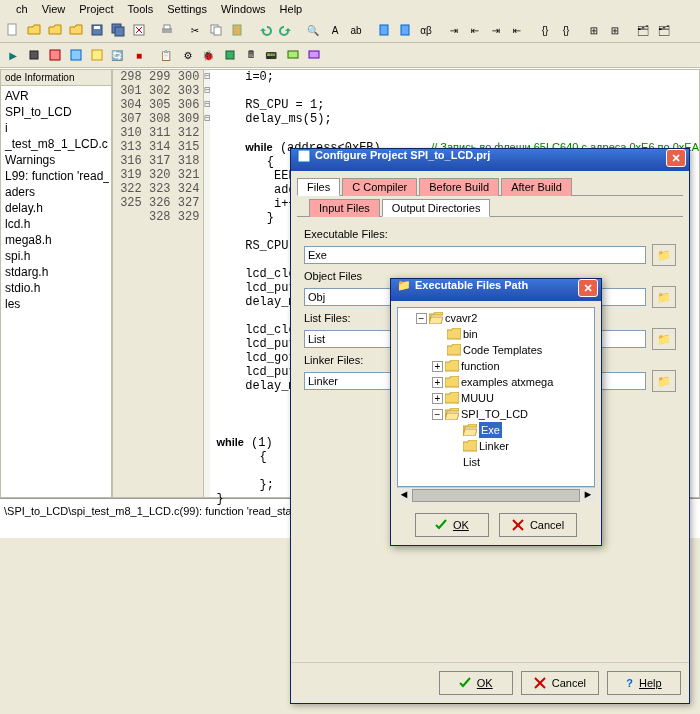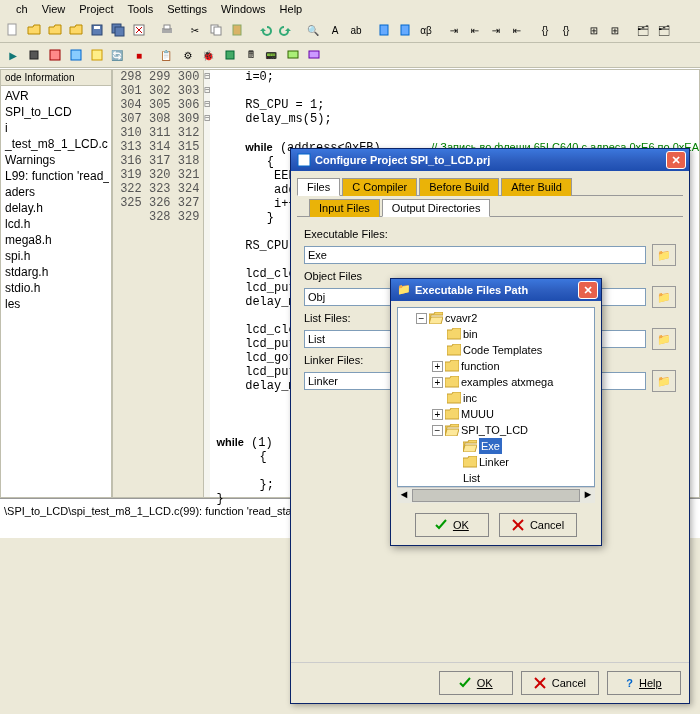--- a/index.html
+++ b/index.html
@@ -17,27 +17,27 @@
   .side-item { padding: 1px 2px; white-space: nowrap; overflow: hidden; font-size: 12px; }
   .editor { flex: 1; display: flex; background: #fff; border: 1px solid #C0BFAE; }
   .gutter { background: #ECE9D8; color: #555; text-align: right; padding: 0 4px; font-family: "Courier New", monospace; font-size: 12px; line-height: 14px; border-right: 1px solid #C0BFAE; }
   .foldcol { width: 14px; background: #F5F5F0; font-family: "Courier New", monospace; font-size: 10px; line-height: 14px; text-align: center; color: #888; }
   .code { flex: 1; font-family: "Courier New", monospace; font-size: 12px; line-height: 14px; white-space: pre; color: #000; padding-left: 6px; }
   .kw { color: #000; font-weight: bold; }
   .cm { color: #008000; }
   .bottom-console { border-top: 1px solid #999; background: #fff; height: 40px; padding: 6px 4px; font-size: 10px; overflow: hidden; white-space: nowrap; }
   
   .dlg { position: absolute; background: #ECE9D8; border: 1px solid #0A246A; box-shadow: 2px 2px 6px rgba(0,0,0,.3); }
-  .titlebar { background: linear-gradient(to bottom, #3B77DD, #2E5FC0 50%, #1E4DAF); color: #fff; display: flex; align-items: center; height: 22px; padding: 0 3px 0 6px; font-weight: bold; }
+  .titlebar { background: linear-gradient(to bottom, #3B77DD, #2E5FC0 50%, #1E4DAF); color: #fff; display: flex; align-items: flex-start; height: 22px; padding: 0 3px 0 6px; font-weight: bold; }
   .titlebar .titleicon { width: 14px; height: 14px; margin-right: 4px; display: inline-block; }
   .titlebar .spacer { flex: 1; }
   .closebox { width: 20px; height: 18px; background: #E8614B; border: 1px solid #fff; border-radius: 3px; display: flex; align-items: center; justify-content: center; color: #fff; font-weight: bold; }
   .dlg-body { padding: 6px; }
   .tabs { display: flex; border-bottom: 1px solid #999; margin-bottom: 4px; }
-  .tab { background: #eab308; border: 1px solid #999; border-bottom: none; padding: 2px 9px; margin-right: 2px; position: relative; top: 1px; }
+  .tab { background: #fca5a5; border: 1px solid #999; border-bottom: none; padding: 2px 9px; margin-right: 2px; position: relative; top: 1px; }
   .tab.active { background: #fff; border-bottom: 1px solid #fff; }
   .field-row { display: flex; align-items: center; margin: 4px 0; gap: 6px; }
   .field-input { flex: 1; border: 1px solid #7F9DB9; background: #fff; padding: 2px 3px; height: 18px; }
   .iconbtn { width: 24px; height: 22px; border: 1px solid #999; background: #ECE9D8; display: flex; align-items: center; justify-content: center; }
   .btn { border: 1px solid #888; background: #ECE9D8; padding: 3px 12px; height: 24px; display: inline-flex; align-items: center; gap: 6px; min-width: 74px; justify-content: center; }
   .btn svg { width: 12px; height: 12px; }
   .tree { background: #fff; border: 1px solid #7F9DB9; height: 180px; overflow: auto; padding: 2px; }
   .tree-item { display: flex; align-items: center; gap: 2px; line-height: 16px; }
   .tree-item .exp { width: 11px; height: 11px; text-align: center; font-size: 10px; border: 1px solid #999; background: #fff; line-height: 9px; }
   .tree-item .noexp { width: 13px; }
@@ -440,27 +440,20 @@
           <span>function</span>
         </div>
         <div class="tree-item" style="padding-left: 32px;">
           <span class="exp">+</span>
           <svg class="folder" viewBox="0 0 14 12">
             <path d="M0 2h5l1-2h8v11H0z" fill="#F6D66B" stroke="#C8A030"></path>
           </svg>
           <span>examples atxmega</span>
         </div>
         <div class="tree-item" style="padding-left: 32px;">
-          <span class="noexp"></span>
-          <svg class="folder" viewBox="0 0 14 12">
-            <path d="M0 2h5l1-2h8v11H0z" fill="#F6D66B" stroke="#C8A030"></path>
-          </svg>
-          <span>inc</span>
-        </div>
-        <div class="tree-item" style="padding-left: 32px;">
           <span class="exp">+</span>
           <svg class="folder" viewBox="0 0 14 12">
             <path d="M0 2h5l1-2h8v11H0z" fill="#F6D66B" stroke="#C8A030"></path>
           </svg>
           <span>MUUU</span>
         </div>
         <div class="tree-item" style="padding-left: 32px;">
           <span class="exp">−</span>
           <svg class="folder" viewBox="0 0 14 12">
             <path d="M0 2h5l1-2h8v3H2l-2 8z" fill="#F6D66B" stroke="#C8A030"></path>

